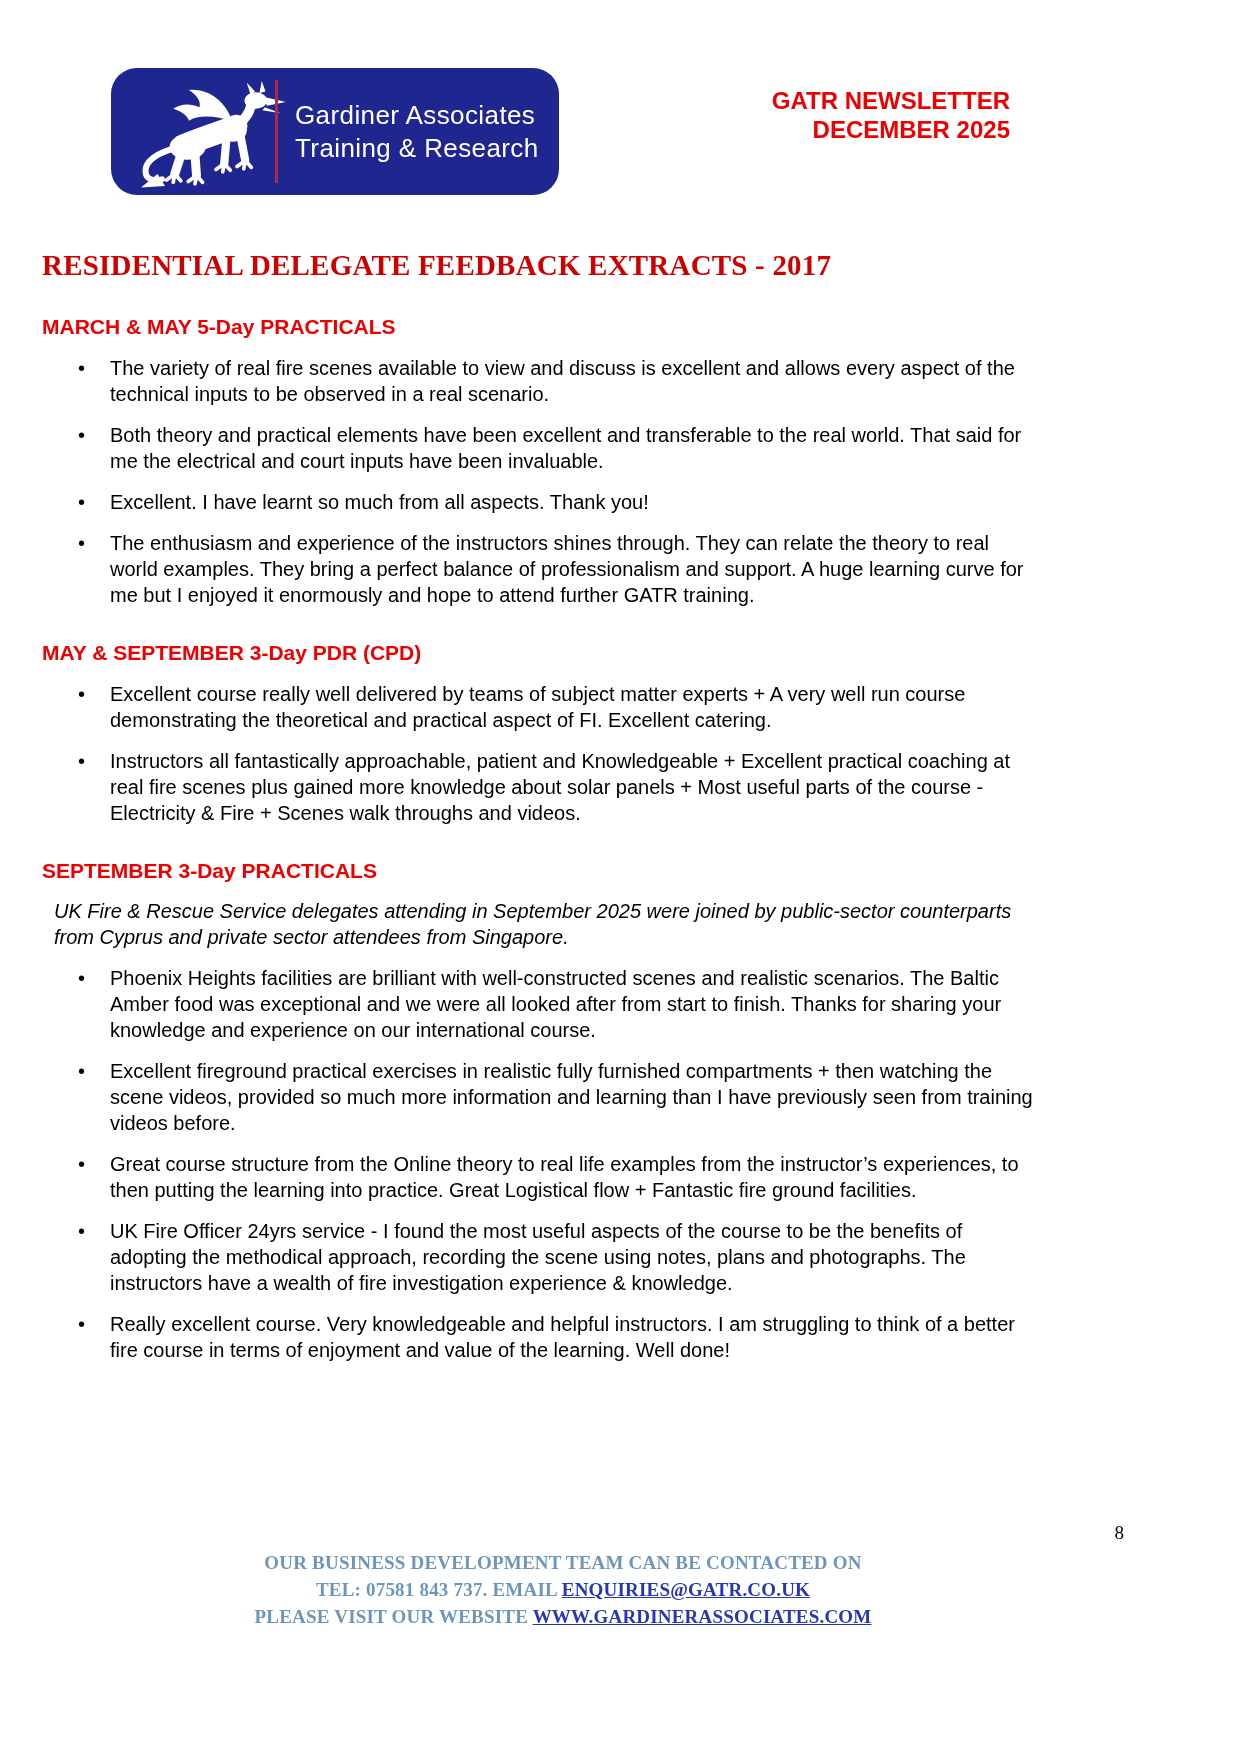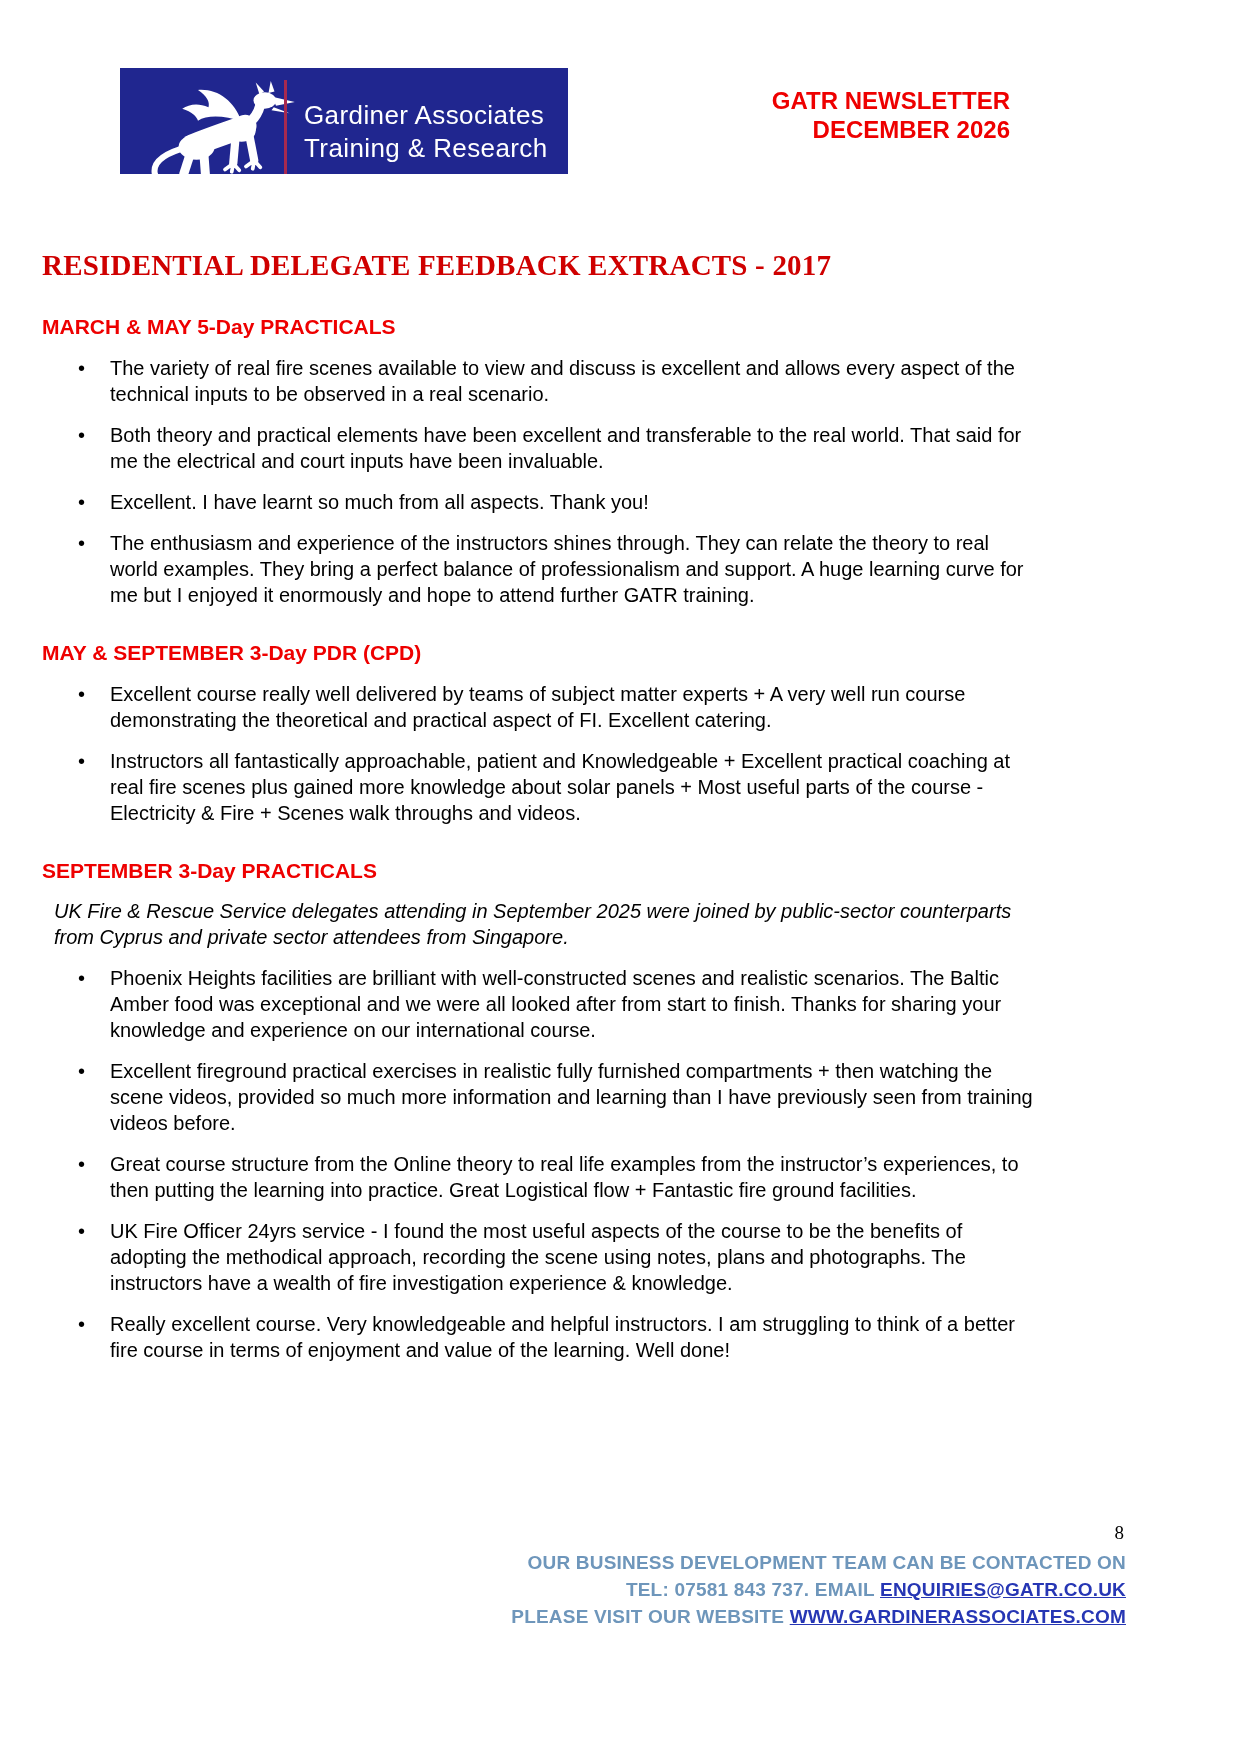--- a/index.html
+++ b/index.html
@@ -5,22 +5,22 @@
   * { margin:0; padding:0; box-sizing:border-box; }
   html,body { background:#ffffff; }
   body {
     width:1242px; height:1756px; position:relative;
     font-family:"Liberation Sans", sans-serif;
     color:#000;
   }
 
   
   .logo {
-    position:absolute; left:120px; top:68px; width:448px; height:106px;
-    background:var(--logo_bg, #20268f); overflow:hidden;
+    position:absolute; left:111px; top:68px; width:448px; height:127px;
+    background:var(--logo_bg, #20268f); overflow:hidden;border-radius:26px;
   }
   .logo svg { position:absolute; left:4px; top:4px; }
   .logo-divider {
     position:absolute; left:164px; top:12px; width:3px; height:103px;
     background:var(--logo_divider, #a8294f);
   }
   .logo-text {
     position:absolute; left:184px; top:31px; color:#fff;
     font-size:26px; line-height:33px; letter-spacing:0.4px; font-weight:400;
   }
@@ -53,22 +53,22 @@
   .intro-italic {
     margin-top:14px; font-style:italic; font-size:20px; line-height:26px;margin-left:12px;
   }
 
   
   .page-number {
     position:absolute; right:118px; top:1522px;
     font-family:"Liberation Serif", serif; font-size:19px;
   }
   .footer {
-    position:absolute; left:0; top:1549px; width:1126px; text-align:right;
-    font-family:Liberation Sans, sans-serif; font-weight:bold;
+    position:absolute; left:0; top:1549px; width:1126px; text-align:center;
+    font-family:Liberation Serif, serif; font-weight:bold;
     font-size:19px; line-height:27px; color:var(--footer_blue, #6e96bb);
     letter-spacing:0.2px;
   }
   .footer a {
     color:var(--link_blue, #2636b4); text-decoration:underline; cursor:pointer;
   }
 </style>
 </head>
 <body>
 
@@ -101,21 +101,21 @@
   </svg>
   <div class="logo-divider"></div>
   <div class="logo-text">
     <div>Gardiner Associates</div>
     <div>Training &amp; Research</div>
   </div>
 </div>
 
 <div class="masthead">
   <div>GATR NEWSLETTER</div>
-  <div>DECEMBER 2026</div>
+  <div>DECEMBER 2025</div>
 </div>
 
 <div class="content">
 
   <div class="doc-title">RESIDENTIAL DELEGATE FEEDBACK EXTRACTS - 2017</div>
 
   <div class="section-heading">MARCH &amp; MAY 5-Day PRACTICALS</div>
   <ul class="feedback">
     <li>The variety of real fire scenes available to view and discuss is excellent and allows every aspect of the technical inputs to be observed in a real scenario.</li>
     <li>Both theory and practical elements have been excellent and transferable to the real world. That said for me the electrical and court inputs have been invaluable.</li>

